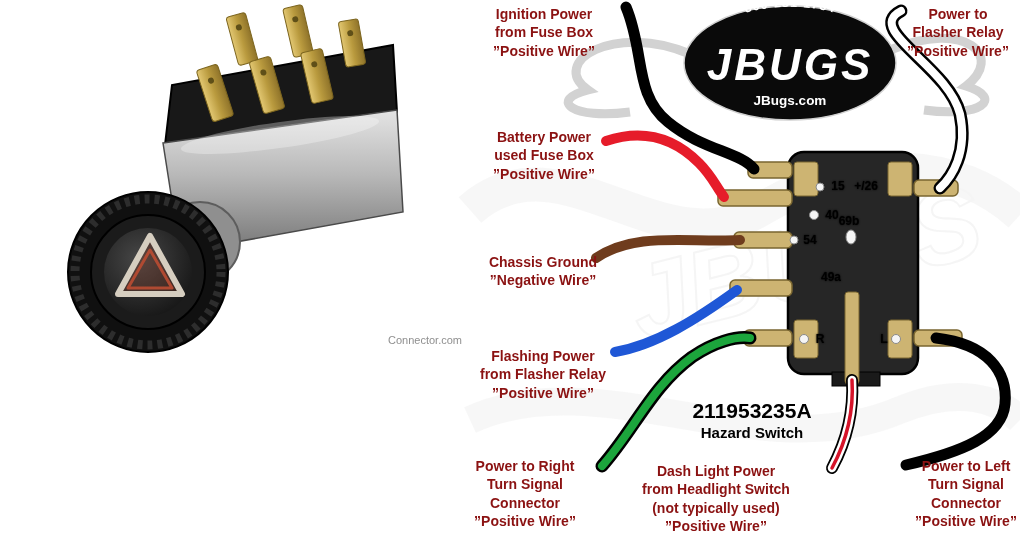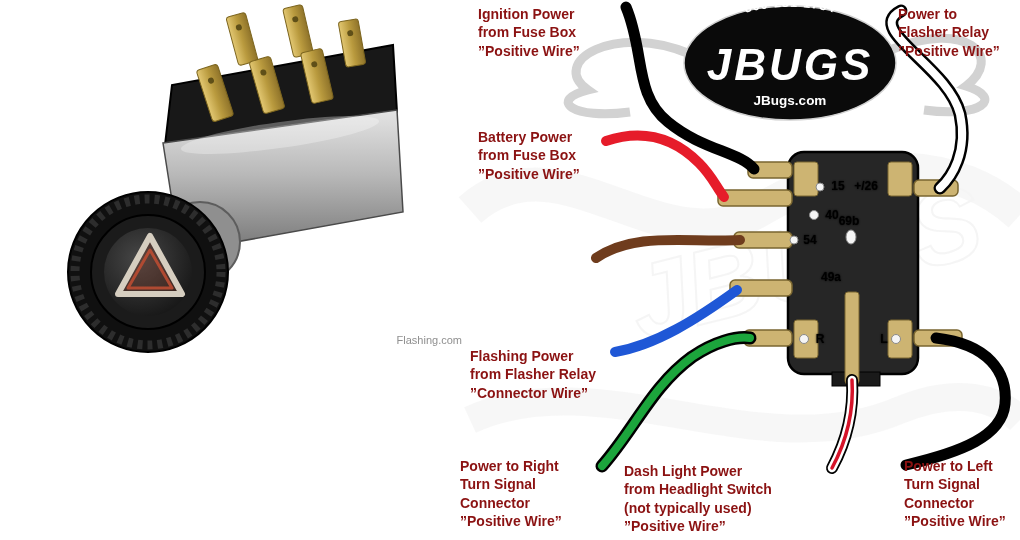--- a/index.html
+++ b/index.html
@@ -1,20 +1,20 @@
 <!DOCTYPE html>
 <html><head>
 <meta charset="utf-8">
 <style>
   html,body{margin:0;padding:0;background:#fff;}
   .stage{position:relative;width:1020px;height:540px;background:#fff;overflow:hidden;
          font-family:"Liberation Sans",sans-serif;}
   .stage svg{position:absolute;left:0;top:0;}
   .wire-label{position:absolute;color:#8b1212;font-weight:bold;font-size:14px;line-height:1.32;
-              white-space:pre-line;}
+              text-align:center;white-space:pre-line;}
   .part-number{position:absolute;color:#000;font-weight:bold;font-size:21px;text-align:center;}
   .part-name{position:absolute;color:#000;font-weight:bold;font-size:15px;text-align:center;}
   .term{position:absolute;color:#000000;font-weight:bold;font-size:12px;text-align:center;
         text-shadow:0 0 2px #000;}
   .watermark{position:absolute;color:#8f8f8f;font-size:11px;text-align:right;}
 </style>
 </head>
 <body>
 
 <div class="stage">
@@ -151,42 +151,46 @@
     </g>
   </svg>
 
   <div class="wire-label" style="left:478px;top:5px;width:132px">Ignition Power
 from Fuse Box
 ”Positive Wire”</div>
   <div class="wire-label" style="left:898px;top:5px;width:120px">Power to
 Flasher Relay
 ”Positive Wire”</div>
   <div class="wire-label" style="left:478px;top:128px;width:132px">Battery Power
-from Fuse Box
+used Fuse Box
 ”Positive Wire”</div>
+  <div class="wire-label" style="left:474px;top:253px;width:138px">Chassis Ground
+”Negative Wire”</div>
   <div class="wire-label" style="left:470px;top:347px;width:146px">Flashing Power
 from Flasher Relay
-”Connector Wire”</div>
+”Positive Wire”</div>
   <div class="wire-label" style="left:460px;top:457px;width:130px">Power to Right
 Turn Signal
 Connector
 ”Positive Wire”</div>
   <div class="wire-label" style="left:624px;top:462px;width:184px">Dash Light Power
 from Headlight Switch
 (not typically used)
 ”Positive Wire”</div>
   <div class="wire-label" style="left:904px;top:457px;width:124px">Power to Left
 Turn Signal
 Connector
 ”Positive Wire”</div>
 
+  <div class="part-number" style="left:668px;top:399px;width:168px">211953235A</div>
+  <div class="part-name" style="left:668px;top:424px;width:168px">Hazard Switch</div>
 
   <span class="term" style="left:827px;top:179px;width:22px">15</span>
   <span class="term" style="left:846px;top:179px;width:40px">+/26</span>
   <span class="term" style="left:821px;top:208px;width:22px">40</span>
   <span class="term" style="left:799px;top:233px;width:22px">54</span>
   <span class="term" style="left:813px;top:270px;width:36px">49a</span>
   <span class="term" style="left:831px;top:214px;width:36px">69b</span>
   <span class="term" style="left:810px;top:332px;width:20px">R</span>
   <span class="term" style="left:874px;top:332px;width:20px">L</span>
 
-  <div class="watermark" style="left:374px;top:334px;width:88px">Flashing.com</div>
+  <div class="watermark" style="left:374px;top:334px;width:88px">Connector.com</div>
 </div>
 
 </body></html>

